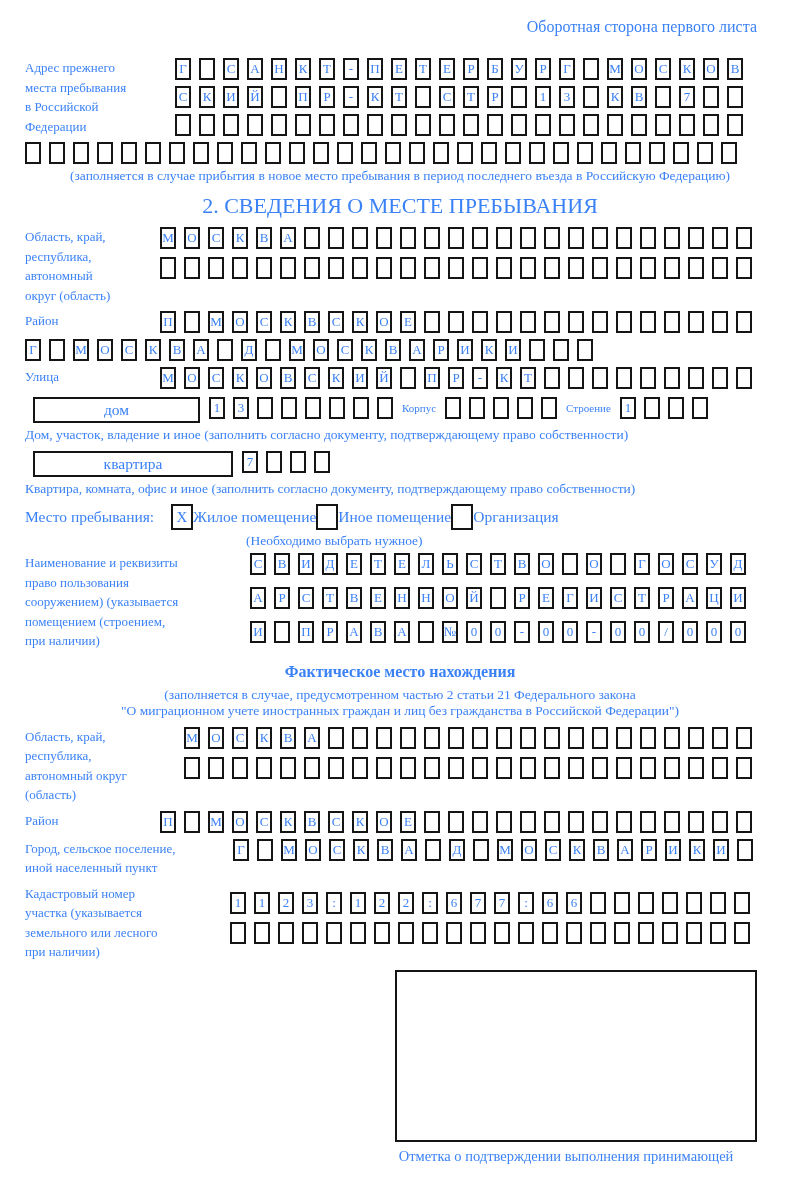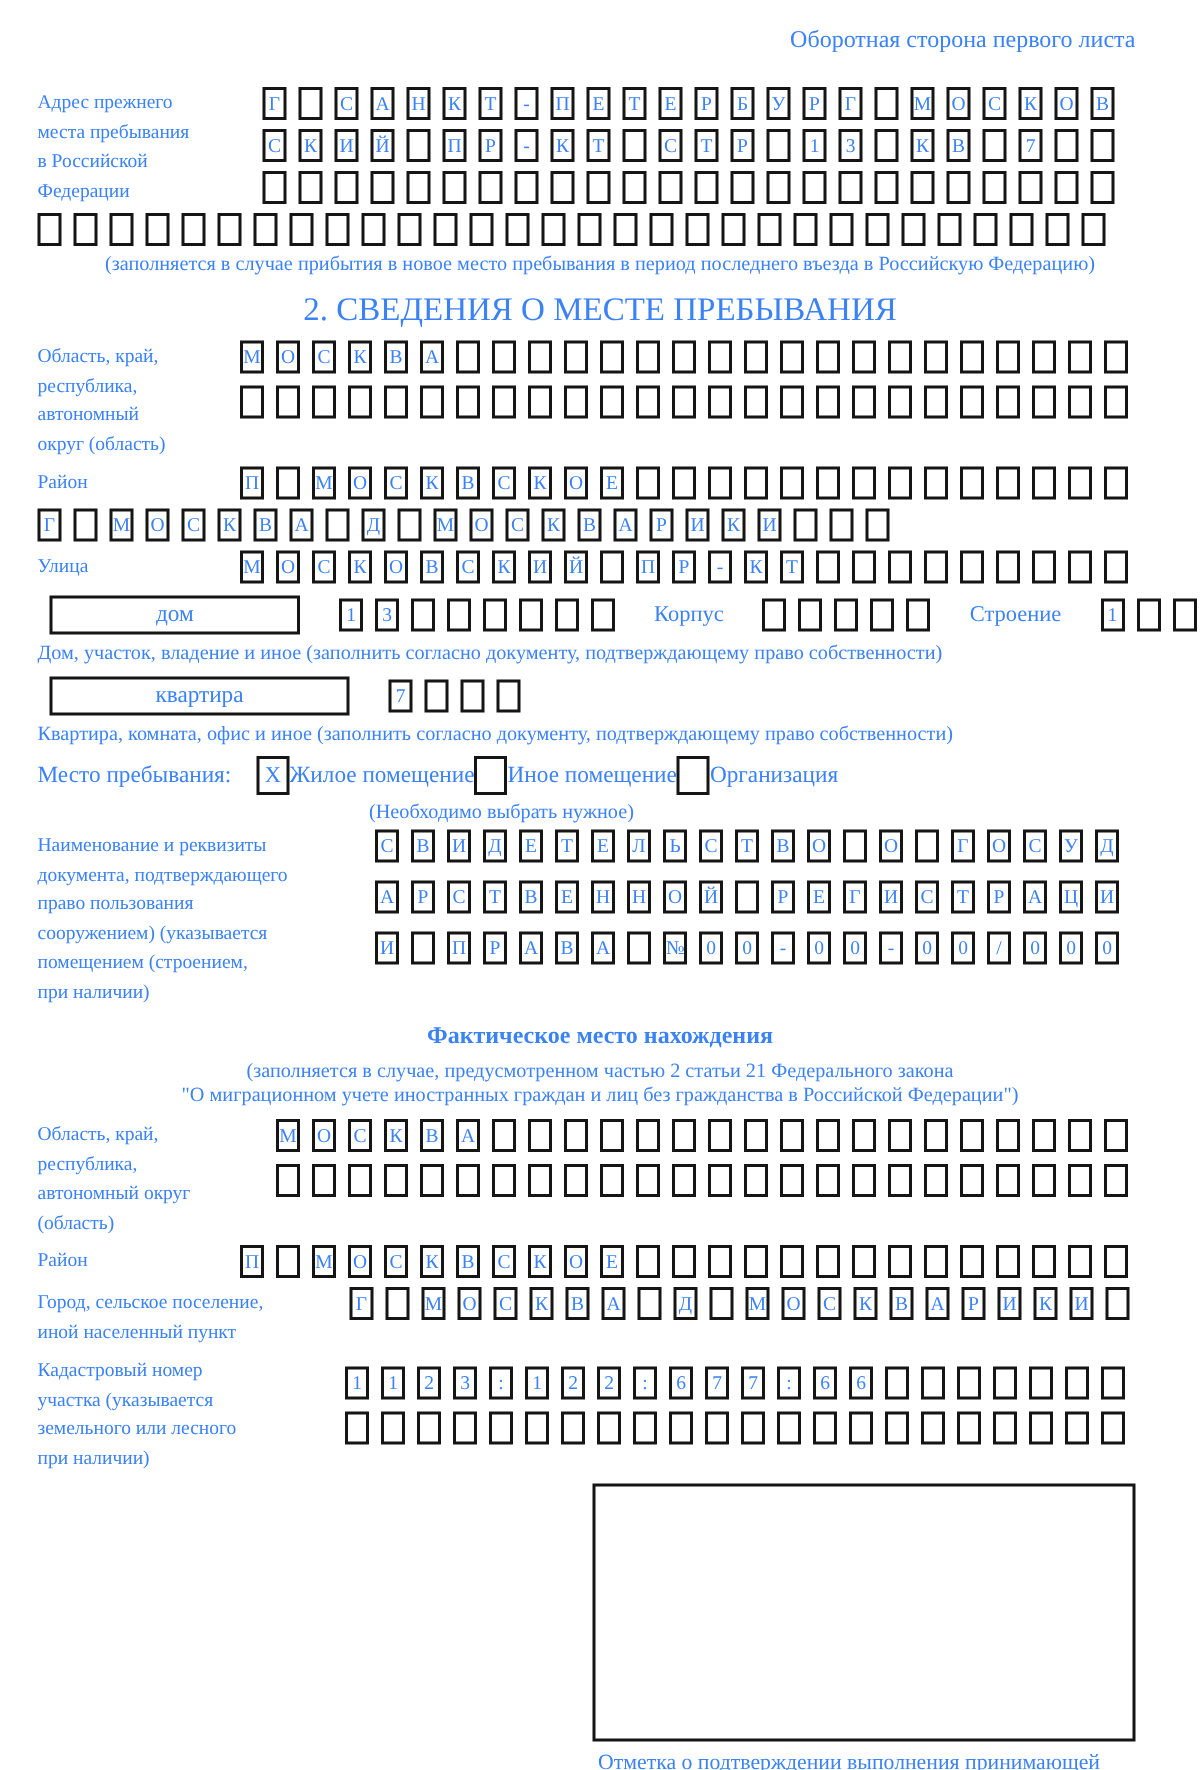--- a/index.html
+++ b/index.html
@@ -4,42 +4,42 @@
 <style>
   html,body{margin:0;padding:0;background:#fff;}
   .page{
     position:relative;width:800px;height:1180px;box-sizing:border-box;
     padding:18px 25px 0 25px;background:#fff;color:#3b82f6;overflow:hidden;
     font-family:"Liberation Serif","DejaVu Serif",serif;
   }
   .header-note{text-align:right;font-size:16px;margin-bottom:22px;padding-right:18px;}
   .group{display:flex;align-items:flex-start;}
   .label{font-size:13px;line-height:19.5px;flex-shrink:0;}
-  .inline-label{font-size:15px;line-height:22px;flex-shrink:0;}
+  .inline-label{font-size:11px;line-height:22px;flex-shrink:0;}
   .w150{width:150px}.w135{width:135px}.w153{width:153px}.w225{width:225px}
   .w159{width:159px}.w208{width:208px}.w205{width:205px}
   .rows{display:flex;flex-direction:column;}
   .gap6{gap:6px}.gap8{gap:8px}.gap12{gap:12px}
   .cells{display:flex;gap:8px;}
   .cell{
     width:16px;height:22px;box-sizing:border-box;border:2px solid #151515;
     font-size:13px;line-height:18px;text-align:center;flex-shrink:0;overflow:hidden;
   }
   .fullrow{margin-top:6px;}
   .note{font-size:13.5px;line-height:16px;}
   .center{text-align:center;}
   .section-title{font-weight:normal;font-size:22px;text-align:center;margin:9px 0 8px 0;}
   .sub-title{font-weight:bold;font-size:16px;text-align:center;margin:12px 0 6px 0;}
   .mt6{margin-top:6px}.mt8{margin-top:8px}
   .wide-box{
     border:2px solid #151515;height:26px;box-sizing:border-box;text-align:center;
     font-size:15.5px;line-height:22px;flex-shrink:0;
   }
   .bw167{width:167px}.bw200{width:200px}
-  .house-row{display:flex;align-items:center;gap:26px;margin:8px 0 4px 8px;}
+  .house-row{display:flex;align-items:flex-start;gap:9px;margin:8px 0 4px 8px;}
   .house-row .cells{gap:8px;}
   .stay-row{display:flex;align-items:center;font-size:15.5px;margin-top:7px;}
   .stay-label{width:146px;flex-shrink:0;}
   .checkbox{
     width:22px;height:26px;box-sizing:border-box;border:2px solid #151515;
     text-align:center;font-size:15px;line-height:22px;flex-shrink:0;
   }
   .choose-note{margin:3px 0 4px 221px;}
   .pt8{padding-top:8px;}
   .mark-box{width:362px;height:172px;border:2px solid #151515;box-sizing:border-box;margin:8px 0 0 370px;}
@@ -380,21 +380,20 @@
     <span class="checkbox"></span>
     <span>Иное помещение</span>
     <span class="checkbox"></span>
     <span>Организация</span>
   </div>
   <div class="note choose-note">(Необходимо выбрать нужное)</div>
 
   <div class="group">
     <div class="label w225">
       <div>Наименование и реквизиты</div>
-      <div>документа, подтверждающего</div>
       <div>право пользования</div>
       <div>сооружением) (указывается</div>
       <div>помещением (строением,</div>
       <div>при наличии)</div>
     </div>
     <div class="rows gap12">
       <div class="cells">
           <span class="cell">С</span>
           <span class="cell">В</span>
           <span class="cell">И</span>

